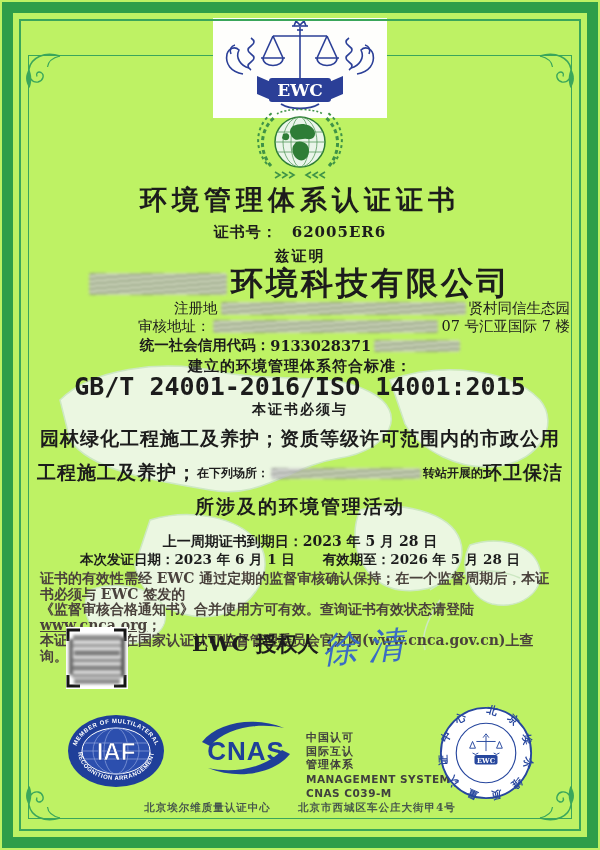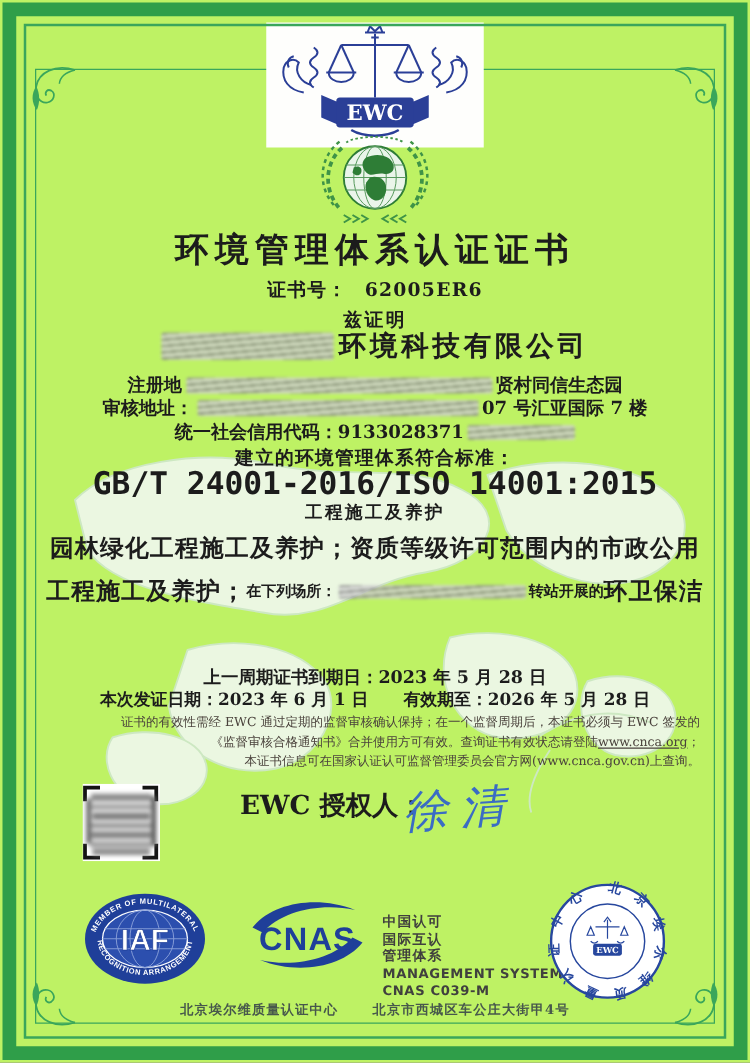--- a/index.html
+++ b/index.html
@@ -20,36 +20,36 @@
   .row{position:absolute;left:30px;right:30px;display:flex;justify-content:center;align-items:baseline;z-index:2;white-space:nowrap;}
   .blk{color:#1c1c1c;}
   .redact{display:inline-block;background:repeating-linear-gradient(175deg,#8f8f8f 0 2px,#cfcfcf 2px 5px);filter:blur(1.4px);opacity:.8;border-radius:2px;vertical-align:middle;}
   
   .emblem{position:absolute;left:50%;transform:translateX(-50%);top:18px;z-index:2;background:#fefefc;padding:0 8px;}
   .globe-wrap{position:absolute;left:50%;transform:translateX(-50%);top:104px;z-index:2;}
   .title{top:182px;font-size:27px;font-weight:bold;letter-spacing:5px;}
   .certno{top:223px;font-size:15px;font-weight:bold;letter-spacing:1px;}
   .certno .num{margin-left:14px;font-family:"DejaVu Serif",serif;}
   .certify{top:247px;font-size:15px;font-weight:bold;letter-spacing:2px;}
-  .company{top:262px;font-size:22px;font-weight:bold;letter-spacing:3px;align-items:center;}
-  .addr{font-size:14.5px;font-weight:bold;align-items:center;}
+  .company{top:262px;font-size:32px;font-weight:bold;letter-spacing:3px;align-items:center;}
+  .addr{font-size:14.5px;font-weight:normal;align-items:center;justify-content:flex-end;}
   .addr1{top:299px;}
   .addr2{top:317px;}
   .credit{top:336px;font-size:14.5px;font-weight:bold;align-items:center;}
   .std-cap{top:357px;font-size:15px;font-weight:bold;letter-spacing:1px;}
   .std{top:372px;font-size:25px;font-weight:bold;font-family:"DejaVu Sans Mono",monospace;letter-spacing:0px;}
   .scope-cap{top:401px;font-size:14px;font-weight:bold;letter-spacing:2px;}
   .scope1{top:426px;font-size:19px;font-weight:bold;letter-spacing:1px;}
   .scope2{top:460px;font-size:19px;font-weight:bold;align-items:center;letter-spacing:1px;text-align:right;}
   .scope2 .small{font-size:12px;letter-spacing:0;}
   .scope3{top:494px;font-size:19px;font-weight:bold;letter-spacing:2px;}
   .prev{top:533px;font-size:14px;font-weight:bold;}
   .dates{top:551px;font-size:13.5px;font-weight:bold;}
   .dates .gap{display:inline-block;width:28px;}
-  .fine{position:absolute;left:40px;right:40px;top:571px;z-index:2;text-align:right;font-size:10px;line-height:15.5px;color:#4a423c;font-weight:normal;}
+  .fine{position:absolute;left:40px;right:40px;top:571px;z-index:2;text-align:left;font-size:14px;line-height:15.5px;color:#4a423c;font-weight:bold;}
   .fine .link{text-decoration:underline;}
   .qr{position:absolute;left:66px;top:627px;z-index:2;}
   .auth{position:absolute;left:192px;top:630px;font-size:21px;font-weight:bold;color:#1c1c1c;z-index:2;}
   .sig{position:absolute;left:322px;top:622px;width:120px;font-size:36px;color:#3a6cc4;transform:rotate(-4deg);letter-spacing:10px;font-style:italic;z-index:2;font-family:"DejaVu Serif",serif;}
   
   .iaf{position:absolute;left:66px;top:713px;z-index:2;}
   .cnas{position:absolute;left:196px;top:716px;z-index:2;}
   .cnas-block{position:absolute;left:306px;top:731px;z-index:2;color:#40403e;font-weight:bold;font-family:"DejaVu Sans",sans-serif;}
   .cnas-block .zh{font-size:11px;line-height:13.5px;letter-spacing:1px;}
   .cnas-block .en{font-size:10.5px;line-height:14px;letter-spacing:.5px;}
@@ -198,30 +198,31 @@
   </div>
 
   <div class="row credit blk">
     <span>统一社会信用代码：</span>
     <span>9133028371</span>
     <span class="redact" style="width:86px;height:12px;margin-left:3px;"></span>
   </div>
 
   <div class="row std-cap blk">建立的环境管理体系符合标准：</div>
   <div class="row std blk">GB/T 24001-2016/ISO 14001:2015</div>
-  <div class="row scope-cap blk">工程施工及养护</div>
+  <div class="row scope-cap blk">本证书必须与</div>
 
   <div class="row scope1 blk">园林绿化工程施工及养护；资质等级许可范围内的市政公用</div>
   <div class="row scope2 blk">
     <span>工程施工及养护；</span>
     <span class="small">在下列场所：</span>
     <span class="redact" style="width:150px;height:11px;margin:0 2px;"></span>
     <span class="small">转站开展的</span>
     <span>环卫保洁</span>
   </div>
+  <div class="row scope3 blk">所涉及的环境管理活动</div>
 
   <div class="row prev blk">上一周期证书到期日：2023 年 5 月 28 日</div>
   <div class="row dates blk">
     <span>本次发证日期：2023 年 6 月 1 日</span>
     <span class="gap"></span>
     <span>有效期至：2026 年 5 月 28 日</span>
   </div>
 
   <div class="fine">
     <div>证书的有效性需经 EWC 通过定期的监督审核确认保持；在一个监督周期后，本证书必须与 EWC 签发的</div>

